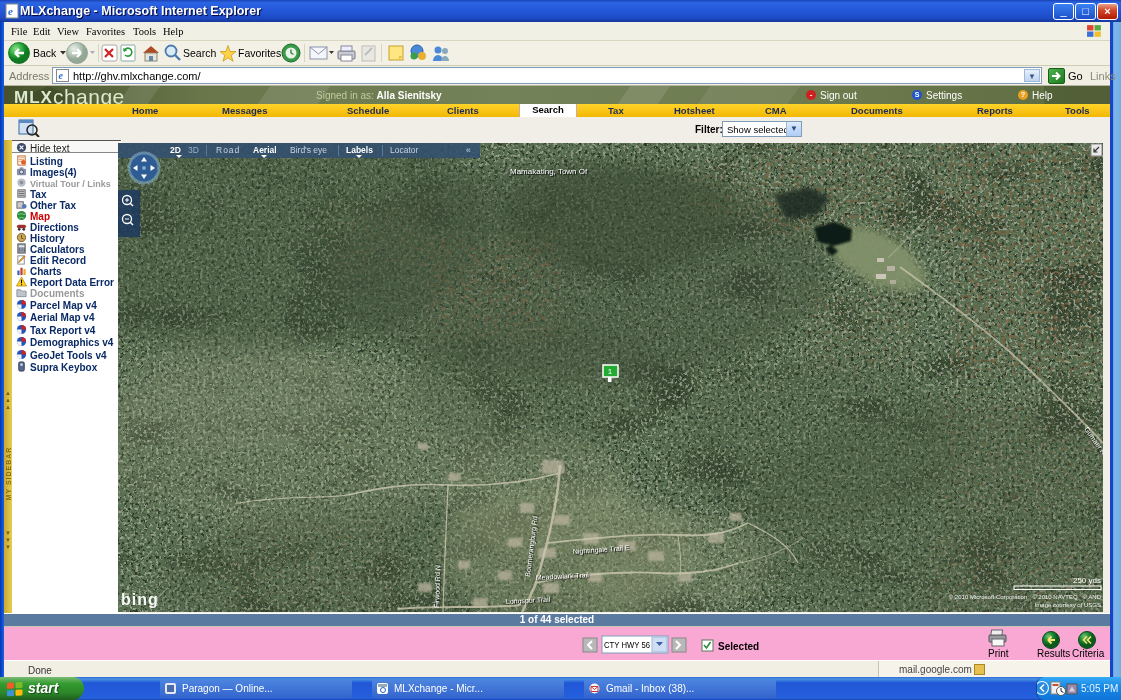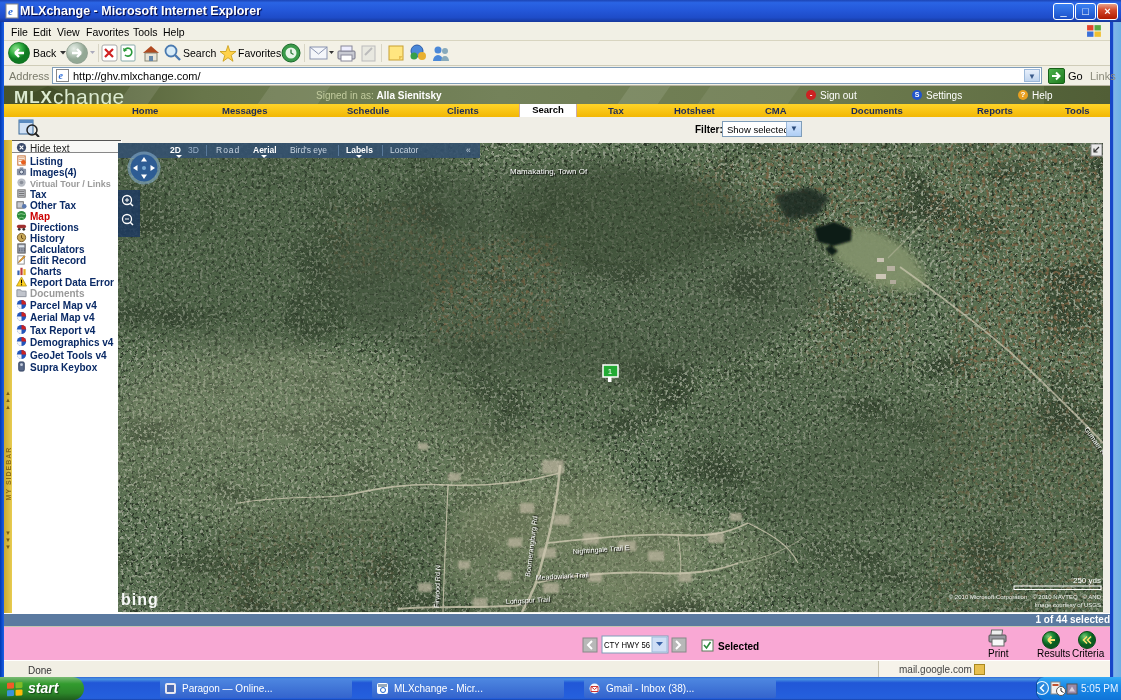--- a/index.html
+++ b/index.html
@@ -18,21 +18,21 @@
 #btnmax { left:1075px; background:linear-gradient(180deg,#3a81f3,#1c50c8); }
 #btncls { left:1097px; background:linear-gradient(180deg,#e8a28a,#d4492b 40%,#b01a00); font-weight:bold; }
 
 
 #lborder { left:0; top:22px; width:4px; height:655px; background:linear-gradient(90deg,#0038b0,#1c60e8); }
 #rborder { left:1110px; top:22px; width:11px; height:655px; background:linear-gradient(90deg,#1c60e8,#7fb4e8 40%,#6db0e6); }
 #rborder2 { left:1110px; top:22px; width:3px; height:655px; background:#1845c8; }
 
 
 #menubar { left:4px; top:22px; width:1106px; height:19px; background:#f1f0e5; border-bottom:1px solid #d8d5c0; font-size:10.5px; color:#000; }
-#menubar span { position:absolute; top:4px; }
+#menubar span { position:absolute; top:4px;font-family:Liberation Serif, serif; }
 #winflag { left:1082px; top:1px; width:17px; height:17px; }
 
 
 #toolbar { left:4px; top:41px; width:1106px; height:25px; background:#f3f1e6; border-bottom:1px solid #cfccb8; font-size:11px; }
 
 
 #addrbar { left:4px; top:66px; width:1106px; height:20px; background:#f1efe4; border-bottom:1px solid #b8b4a0;padding-left:8px; }
 #addrlbl { left:5px; top:4px; font-size:11px; color:#7a7a6a; }
 #addrbox { left:48px; top:1px; width:990px; height:17px; background:#fff; border:1px solid #7f9db9; font-size:11px; }
 #addrbox .url { position:absolute; left:20px; top:2px; color:#000; }
@@ -71,21 +71,21 @@
 
 #sidebar { position:absolute; left:8px; top:23px; width:110px; height:520px; background:#fff; font-size:10px; font-weight:bold; color:#0a2a66; overflow:hidden; }
 #sidebar .item { position:absolute; left:4px; white-space:nowrap; }
 #sidebar .ic { display:inline-block; width:11px; height:11px; vertical-align:-1px; margin-right:3px; }
 #sidebar .gray { color:#9a9a9a; }
 
 
 #map { position:absolute; left:114px; top:26px; width:985px; height:469px; background:#6b7f63; overflow:hidden; }
 
 
-#selbar { position:absolute; left:0; top:496px; width:1106px; height:13px; background:#5b7aa0; color:#fff; font-size:10px; font-weight:bold; text-align:right; border-top:1px solid #fff; }
+#selbar { position:absolute; left:0; top:496px; width:1106px; height:13px; background:#5b7aa0; color:#fff; font-size:10px; font-weight:bold; text-align:center; border-top:1px solid #fff; }
 #botarea { position:absolute; left:0; top:509px; width:1106px; height:34px; background:#f9a8d4; border-top:1px solid #c8c4b0; }
 
 
 #statusbar { left:4px; top:660px; width:1106px; height:25px; background:#f1efe4; border-top:1px solid #fff; font-size:10px; color:#333; }
 
 
 #taskbar { left:0; top:677px; width:1121px; height:23px; background:linear-gradient(180deg,#3168d5 0%,#4993e1 9%,#2157d7 25%,#2560dd 93%,#1941a5 100%); }
 #startbtn { position:absolute; left:0; top:0; width:84px; height:23px; border-radius:0 12px 12px 0; background:linear-gradient(180deg,#7aba74 0%,#329b2e 30%,#2c8629 70%,#1e5c1c 100%); color:#fff; font-style:italic; font-weight:bold; font-size:14px; }
 .taskbtn { position:absolute; top:2px; height:19px; border-radius:2px; background:linear-gradient(180deg,#4d86e0,#3464cd); color:#fff; font-size:10px; }
 #tray { position:absolute; left:1036px; top:0; width:85px; height:23px; background:linear-gradient(180deg,#35aaf5 0%,#1a8ae8 40%,#0f74d8 100%); border-radius:8px 0 0 8px; border-left:1px solid #0a4a9a; color:#e8f4ff; font-size:10px; }

